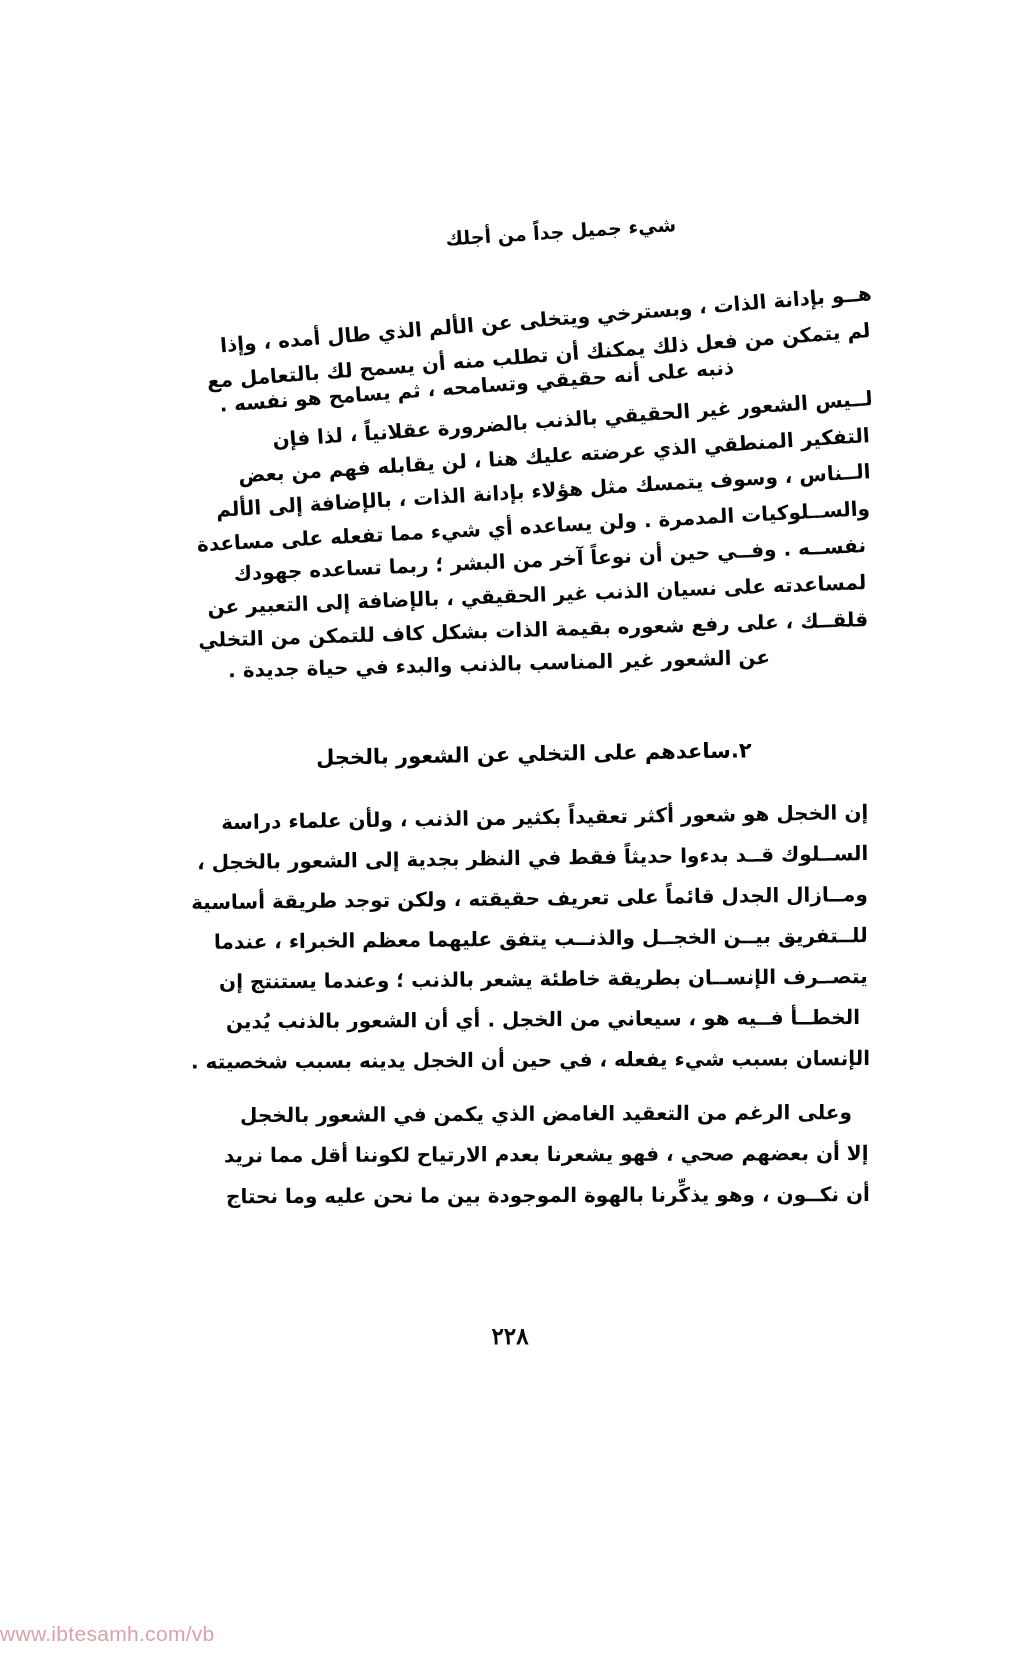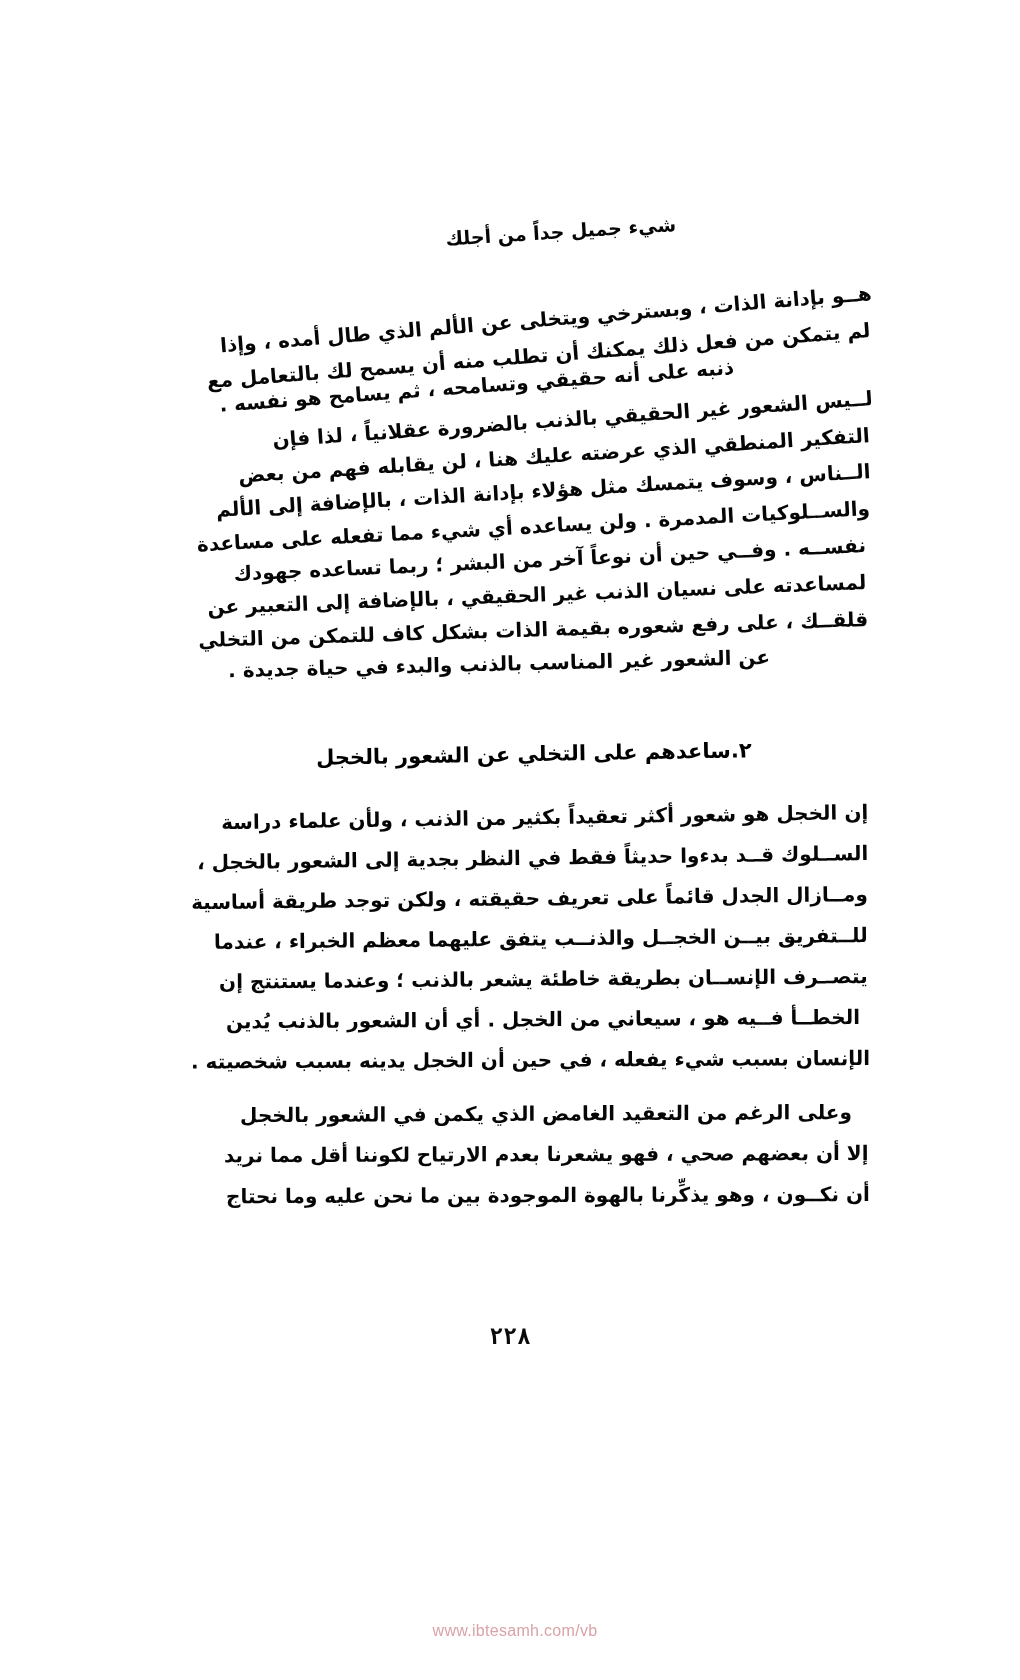--- a/index.html
+++ b/index.html
@@ -47,35 +47,35 @@
     font-size: 21px;
     color: #000000;
     letter-spacing: -0.3px;
   }
 
   .page-number {
     position: absolute;
     left: 0;
     right: 0;
     text-align: center;
-    font-family: Liberation Mono, monospace;
+    font-family: Liberation Sans, sans-serif;
     font-weight: 700;
     font-size: 23px;
     color: #0a0a0a;
     letter-spacing: 1px;
   }
 
   .watermark {
     position: absolute;
-    left: 10px;
+    left: 0;
     right: 0;
-    text-align: center;
+    text-align: left;
     font-family: "Liberation Sans", sans-serif;
     font-weight: 400;
-    font-size: 16px;
+    font-size: 21px;
     letter-spacing: 0.3px;
     direction: ltr;
   }
 </style>
 </head>
 <body>
 
 <div id="page">
 
   <div>

